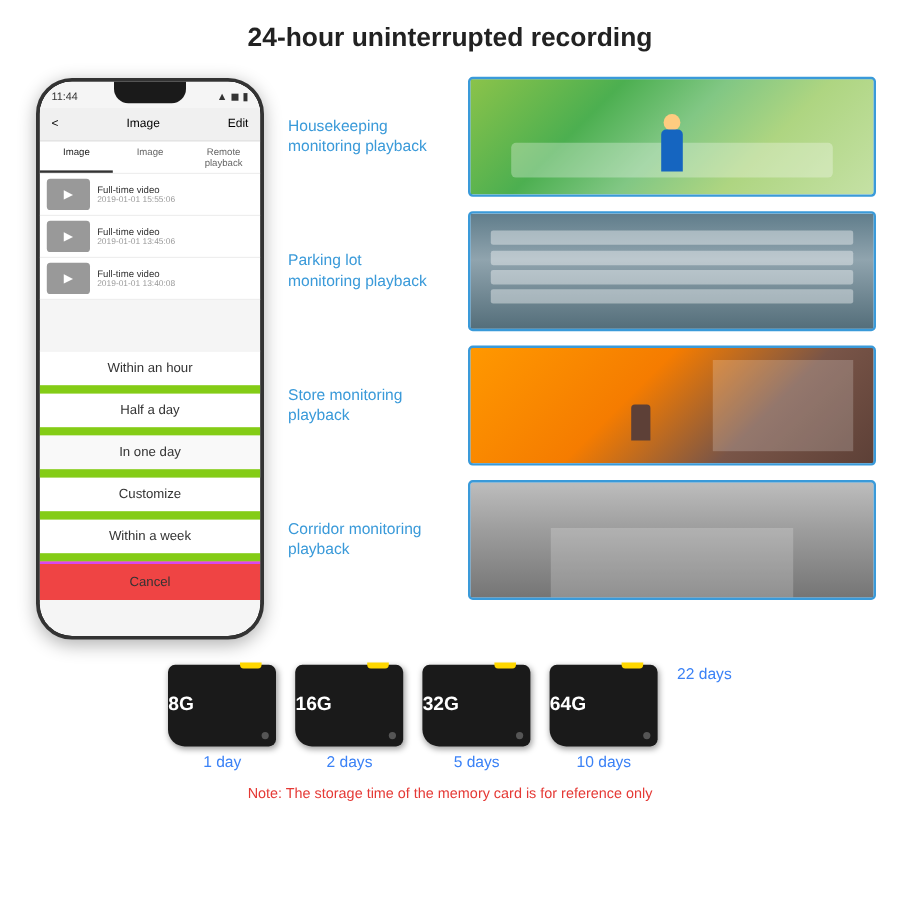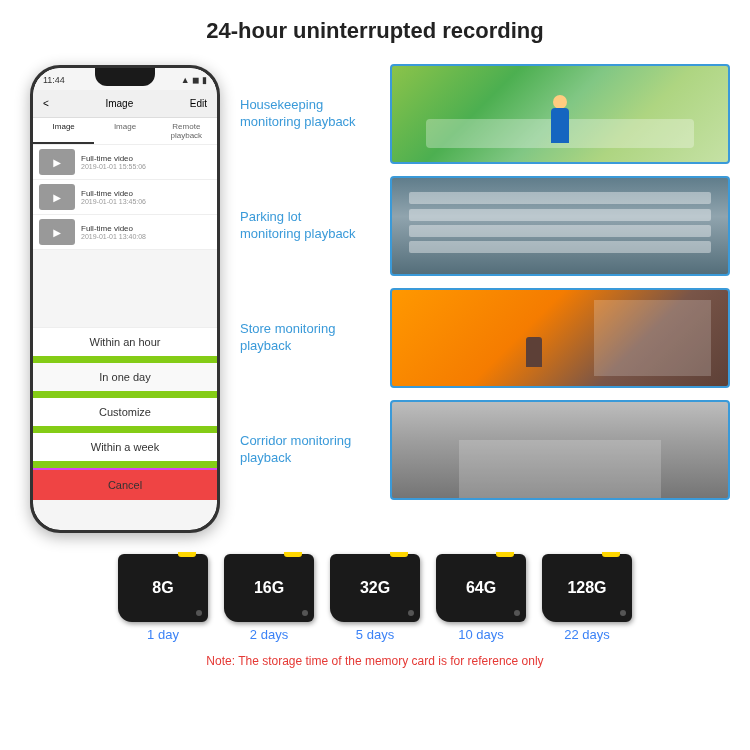--- a/index.html
+++ b/index.html
@@ -283,21 +283,20 @@
     }
 
     .sd-card {
       width: 90px;
       height: 68px;
       background: #1a1a1a;
       border-radius: 6px 6px 6px 14px;
       position: relative;
       display: flex;
       align-items: center;
-      justify-content: center;
       box-shadow: 1px 2px 5px rgba(0,0,0,0.4);
     }
 
     .sd-card::before {
       content: '';
       position: absolute;
       top: -2px;
       right: 12px;
       width: 18px;
       height: 5px;
@@ -463,20 +462,21 @@
             <span class="phone-thumb-icon">▶</span>
           </div>
           <div>
             <div class="phone-item-text">Full-time video</div>
             <div class="phone-item-date">2019-01-01 13:40:08</div>
           </div>
         </div>
 
         <div class="phone-dropdown">
           <div class="phone-dropdown-item">Within an hour</div>
+          <div class="phone-dropdown-item">Half a day</div>
           <div class="phone-dropdown-item highlighted">In one day</div>
           <div class="phone-dropdown-item">Customize</div>
           <div class="phone-dropdown-item">Within a week</div>
           <div class="phone-cancel-btn">Cancel</div>
         </div>
       </div>
     </div>
   </div>
 
   <div class="right-panel">
@@ -555,22 +555,18 @@
 
     <div class="storage-card-wrap">
       <div class="sd-card">
         <span class="sd-card-label">64G</span>
         <div class="sd-card-dot"></div>
       </div>
       <div class="storage-days">10 days</div>
     </div>
 
     <div class="storage-card-wrap">
-      <div class="sd-card">
-        <span class="sd-card-label">128G</span>
-        <div class="sd-card-dot"></div>
-      </div>
       <div class="storage-days">22 days</div>
     </div>
 
   </div>
   <div class="storage-note">Note: The storage time of the memory card is for reference only</div>
 </div>
 
 </body></html>

